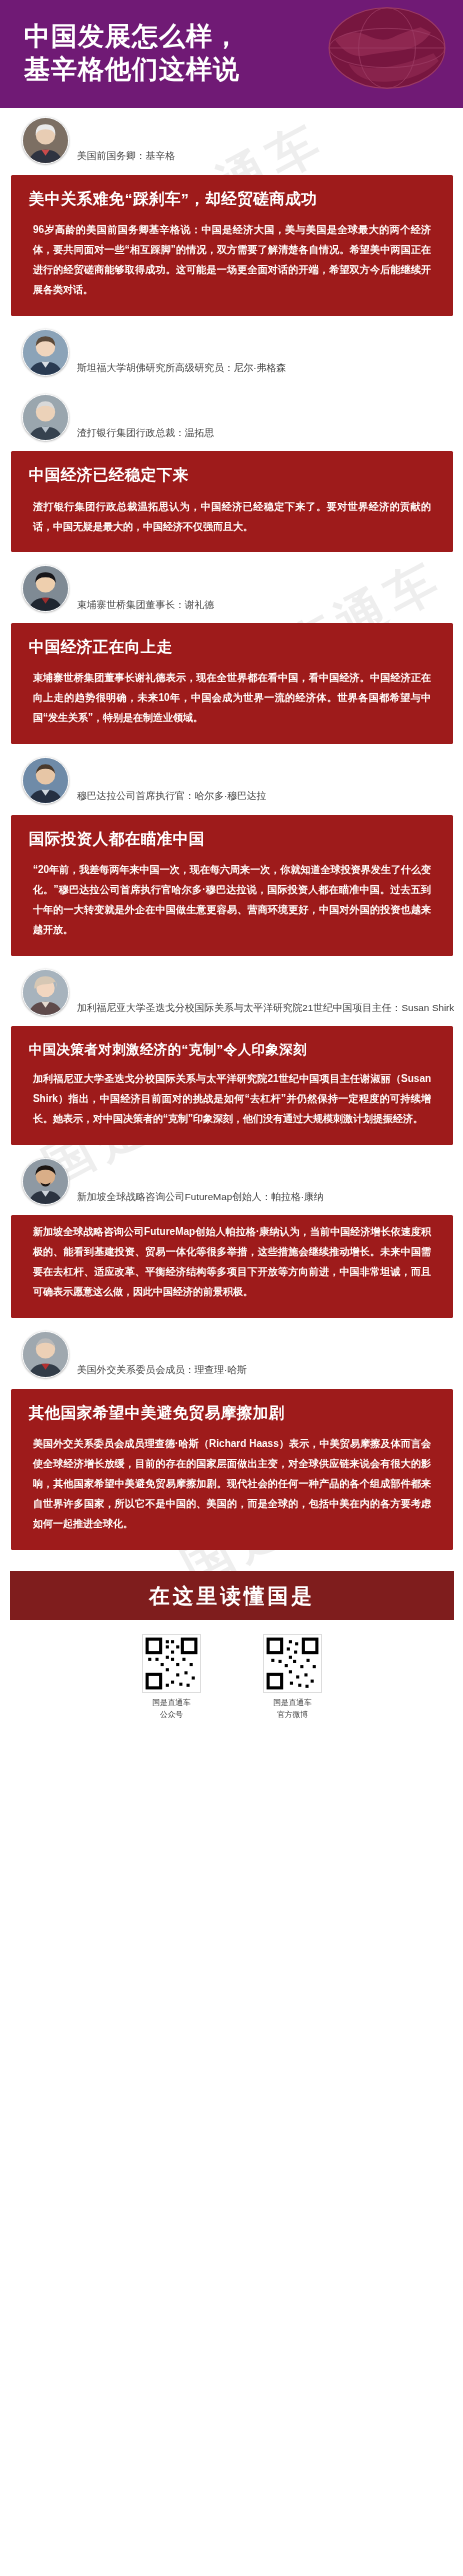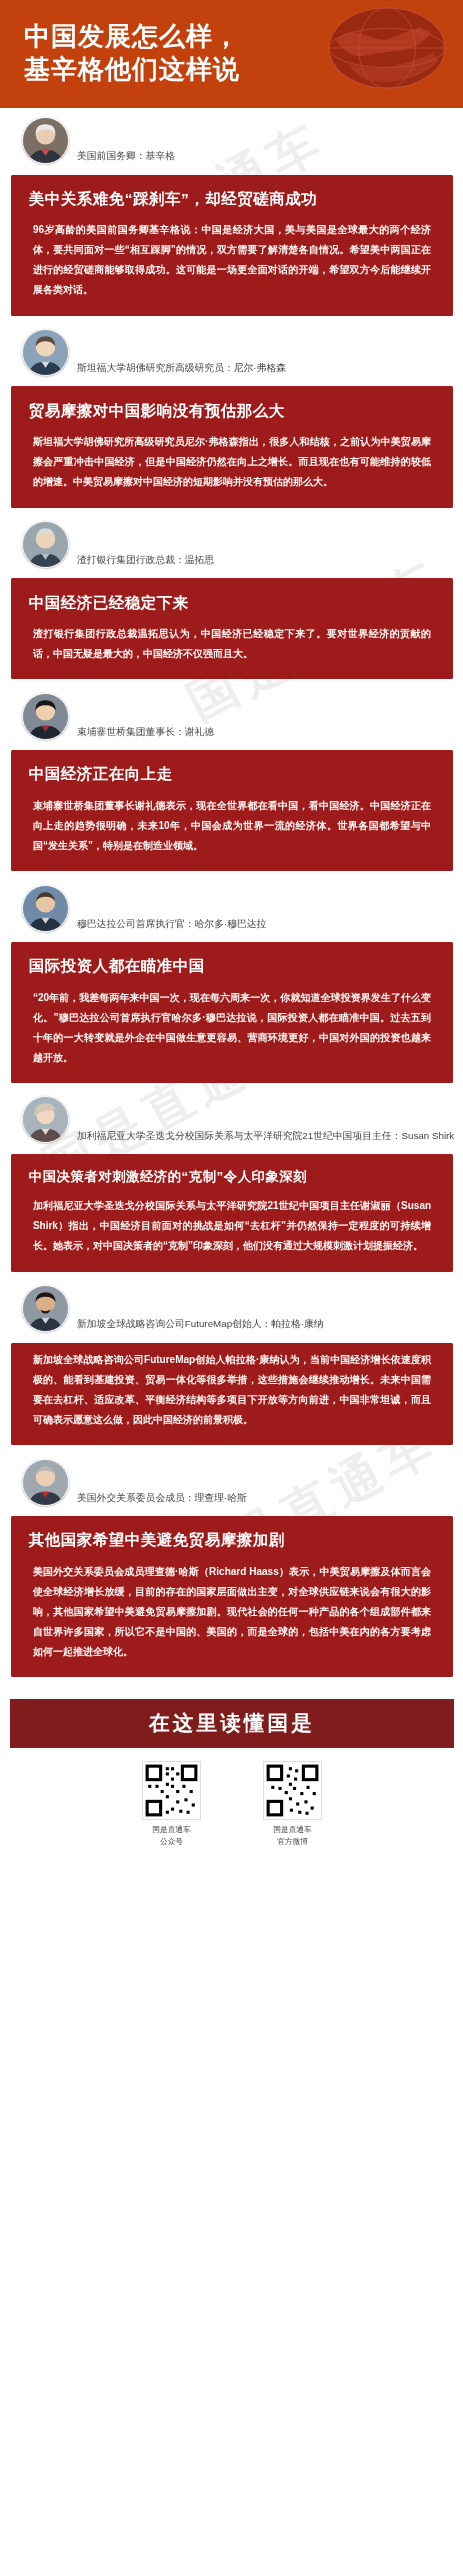--- a/index.html
+++ b/index.html
@@ -36,21 +36,21 @@
     letter-spacing: 7.2px;
     white-space: nowrap;
     transform: rotate(-28deg);
     font-family: "Liberation Serif", serif;
   }
 
   
   .header {
     position: relative;
     height: 108px;
-    background: #c2410c;
+    background: #701a75;
     overflow: hidden;
   }
   .header-globe {
     position: absolute;
     right: 15.5px;
     top: 4.1px;
     width: 124px;
     height: 88px;
     opacity: 0.55;
   }
@@ -220,26 +220,20 @@
       <div class="avatar">
         <svg viewBox="0 0 88 88">
             <rect width="88" height="88" fill="#8ba3b8"></rect>
             <circle cx="44" cy="33" r="19" fill="#f0d5bd"></circle>
             <path d="M25 32 q0 -20 19 -20 t19 20 q-6 -10 -19 -10 t-19 10z" fill="#5c4a3a"></path>
             <path d="M10 88 q6 -26 34 -26 t34 26z" fill="#2a3b52"></path>
             <path d="M36 62 l8 12 l8 -12 z" fill="#d8dde3"></path>
           </svg>
       </div>
       <div class="person-name">斯坦福大学胡佛研究所高级研究员：尼尔·弗格森</div>
-    </div>
-    <div class="card">
-      <div class="card-title">贸易摩擦对中国影响没有预估那么大</div>
-      <div class="card-body">
-        <p>斯坦福大学胡佛研究所高级研究员尼尔·弗格森指出，很多人和结核，之前认为中美贸易摩擦会严重冲击中国经济，但是中国经济仍然在向上之增长。而且现在也有可能维持的较低的增速。中美贸易摩擦对中国经济的短期影响并没有预估的那么大。</p>
-      </div>
     </div>
   </div>
 
   <div class="block">
     <div class="person-row">
       <div class="avatar">
         <svg viewBox="0 0 88 88">
             <rect width="88" height="88" fill="#9aa6ae"></rect>
             <circle cx="44" cy="33" r="19" fill="#ecd2b9"></circle>
             <path d="M26 30 q2 -18 18 -18 t18 18 q-5 -9 -18 -9 t-18 9z" fill="#d9d9d9"></path>

